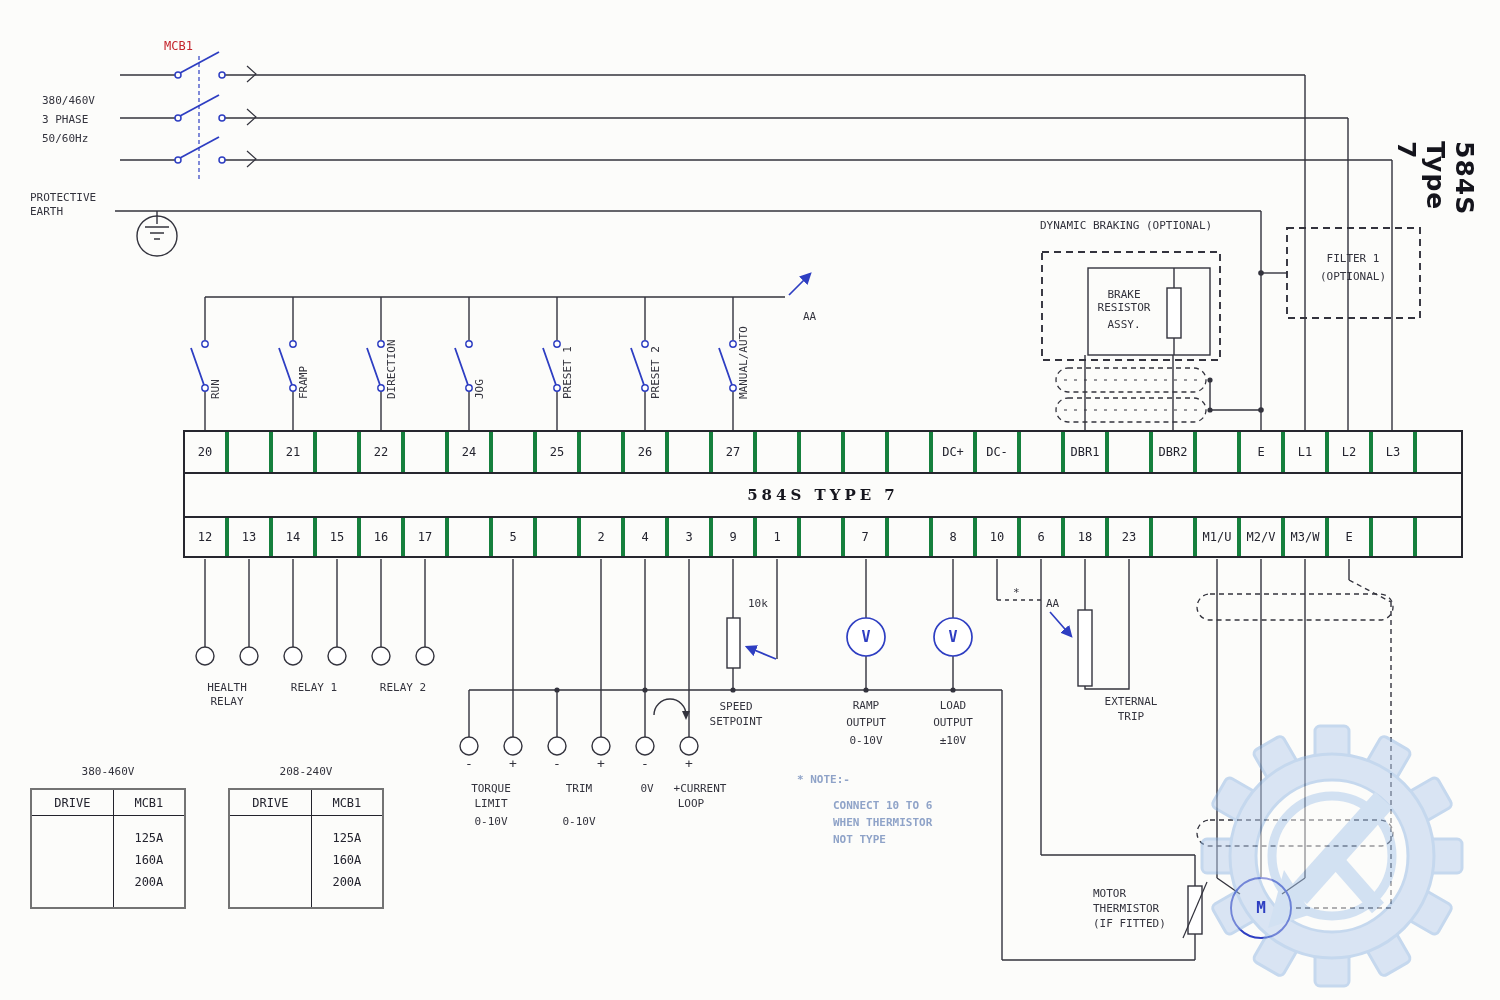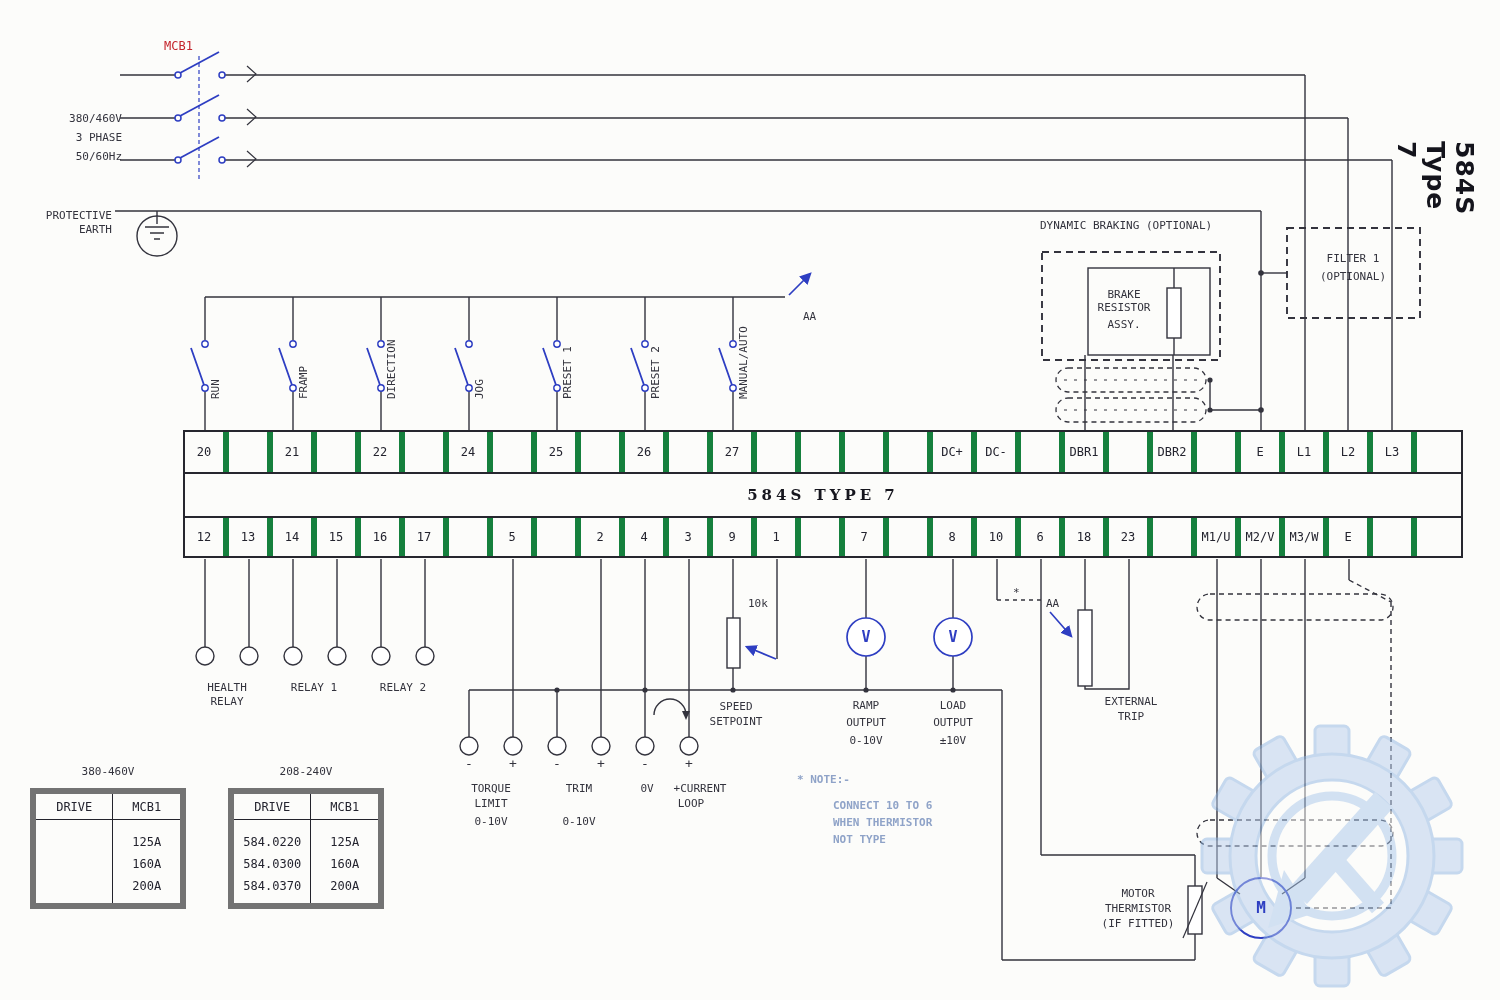--- a/index.html
+++ b/index.html
@@ -3,42 +3,42 @@
 <meta charset="utf-8">
 <style>
   * { margin:0; padding:0; box-sizing:border-box; }
   html,body { width:1500px; height:1000px; }
   body { background:#fcfcfa; font-family:"DejaVu Sans Mono", monospace; position:relative; overflow:hidden; }
   #canvas { position:absolute; left:0; top:0; width:1500px; height:1000px; }
   svg.wires { position:absolute; left:0; top:0; }
 
   .lbl { position:absolute; font-size:11px; line-height:13px; color:#33333d; white-space:pre; }
   .c   { transform:translateX(-50%); text-align:right; }
-  .r   { text-align:center; }
-  .ctr { text-align:right;margin-top:18px; }
+  .r   { text-align:left; }
+  .ctr { text-align:left; }
   .red { color:#c4242b; font-size:12px; }
   .faded { color:#8fa3c8;font-weight:bold; }
   .sign { font-size:13px; }
   .vlabel { position:absolute; font-size:11px; color:#33333d; white-space:nowrap;
             transform:rotate(-90deg); transform-origin:0 0; }
   .meterV { position:absolute; color:#2e3ec2; font-weight:bold; font-size:15px; transform:translateX(-50%); }
   .meterM { position:absolute; color:#2e3ec2; font-weight:bold; font-size:16px; transform:translateX(-50%); }
   .side-title { position:absolute; left:1479px; top:141px; transform:rotate(90deg); transform-origin:0 0;
                 font-family:"DejaVu Sans", sans-serif; font-weight:bold; font-size:25px; color:#14141c; letter-spacing:1px; }
 
   .tblock { position:absolute; left:183px; top:430px; width:1280px; border:2px solid #26262e; background:transparent; }
   .trow { display:flex; height:40px; }
   .trow.b { height:38px; }
-  .cell { flex:0 0 44px; width:44px; border-right:6px solid #15803d; display:flex; align-items:center; justify-content:center;
+  .cell { flex:0 0 44px; width:44px; border-right:4px solid #15803d; display:flex; align-items:center; justify-content:center;
           font-size:12px; color:#23232e; overflow:hidden; }
   .cell:last-child { border-right:none; }
   .ttitle { height:46px; border-top:2px solid #26262e; border-bottom:2px solid #26262e; display:flex; align-items:center;
             justify-content:center; font-family:"DejaVu Serif", serif; font-weight:bold; font-size:15px; letter-spacing:4px; color:#16161e; }
 
-  .vtable { position:absolute; width:156px; height:121px; border:6px solid #737373; display:flex; }
+  .vtable { position:absolute; width:156px; height:121px; border:2px solid #737373; display:flex; }
   .vt-col { flex:1.15; display:flex; flex-direction:column; }
   .vt-col.second { flex:1; border-left:1.5px solid #23232c; }
   .vt-colhead { text-align:center; padding:6px 0 5px 0; border-bottom:1.5px solid #23232c; font-size:12px; color:#23232e; }
   .vt-cells { padding-top:11px; }
   .vt-cell { text-align:center; font-size:12px; line-height:22px; color:#23232e; }
 </style>
 </head>
 <body>
 
 <div id="canvas">
@@ -346,25 +346,20 @@
           <div class="vt-cell">160A</div>
           <div class="vt-cell">200A</div>
         </div>
     </div>
   </div>
 
   <div class="lbl c" style="left:306px;top:765px">208-240V</div>
   <div class="vtable" style="left:228px;top:788px">
     <div class="vt-col">
       <div class="vt-colhead">DRIVE</div>
-      <div class="vt-cells">
-          <div class="vt-cell">584.0220</div>
-          <div class="vt-cell">584.0300</div>
-          <div class="vt-cell">584.0370</div>
-        </div>
     </div>
     <div class="vt-col second">
       <div class="vt-colhead">MCB1</div>
       <div class="vt-cells">
           <div class="vt-cell">125A</div>
           <div class="vt-cell">160A</div>
           <div class="vt-cell">200A</div>
         </div>
     </div>
   </div>

